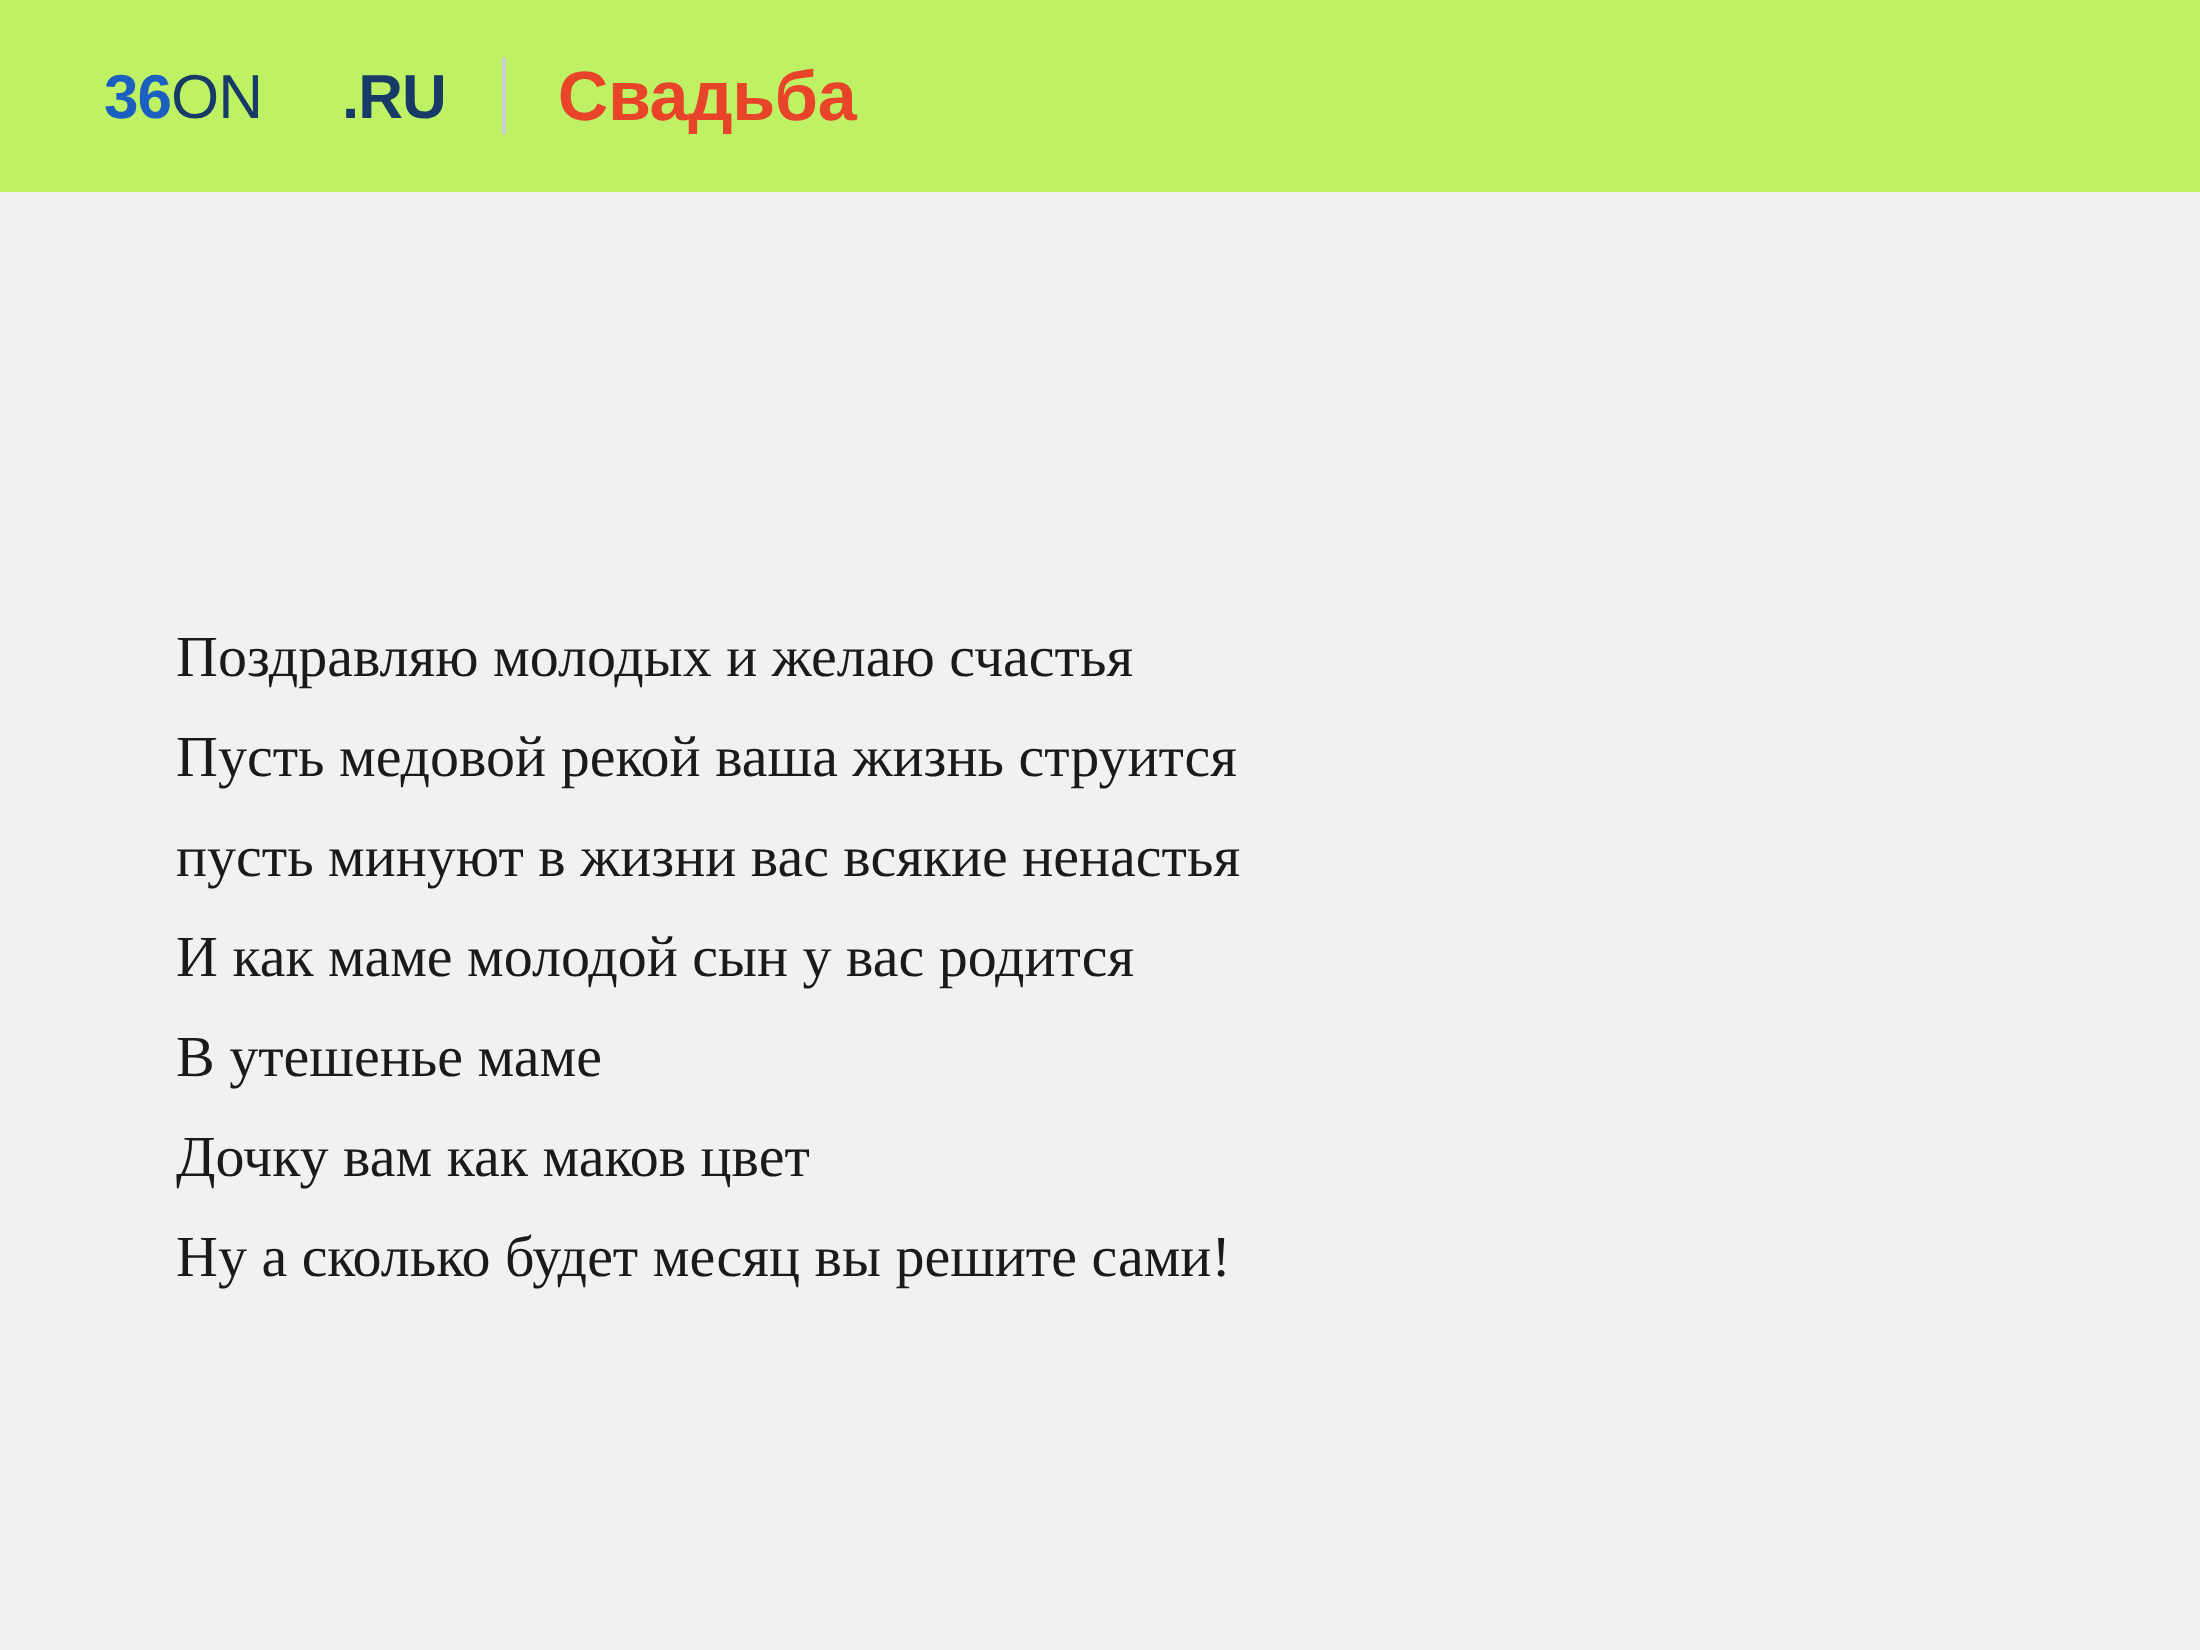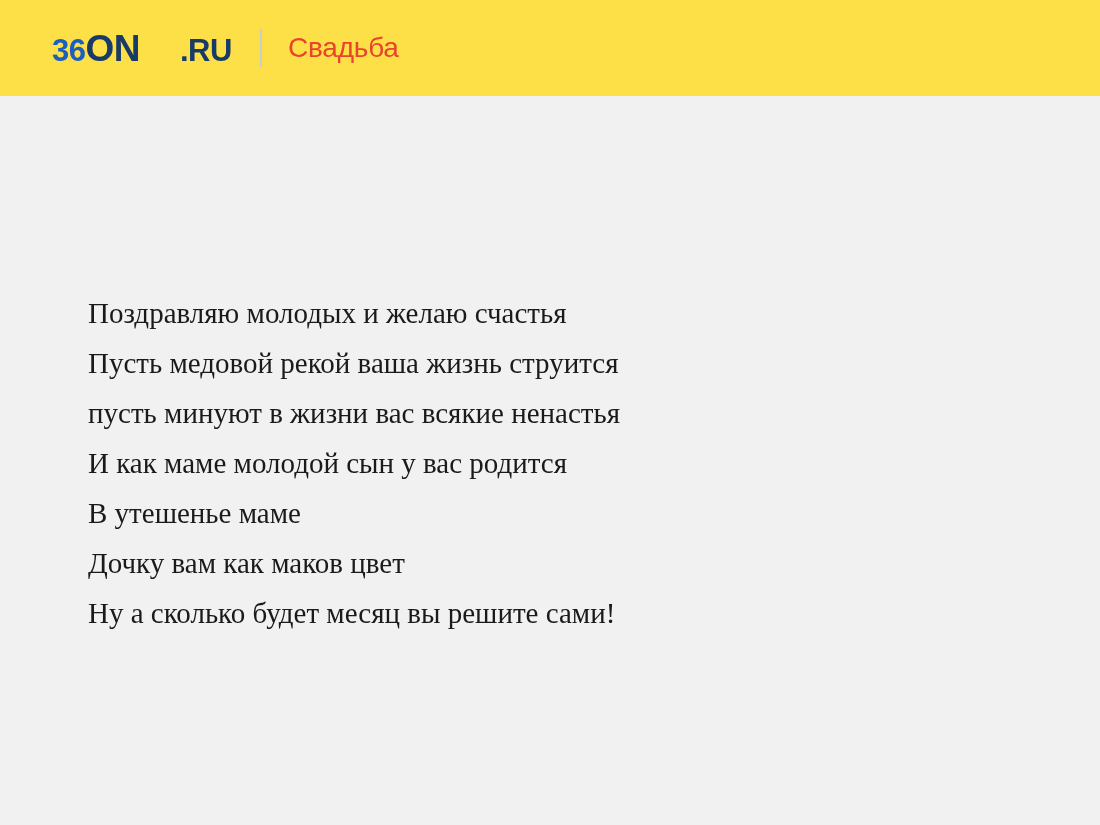--- a/index.html
+++ b/index.html
@@ -23,21 +23,21 @@
     box-sizing: border-box;
   }
 
   
   .header {
     position: absolute;
     top: 0;
     left: 0;
     width: 1100px;
     height: 96px;
-    background: #fde047;
+    background: #bef264;
     display: flex;
     align-items: center;
     box-sizing: border-box;
     padding-left: 52px;
   }
 
   .logo {
     display: flex;
     align-items: baseline;
     font-family: "Liberation Sans", sans-serif;
@@ -47,62 +47,62 @@
     line-height: 1;
     white-space: nowrap;
   }
   .logo .logo-36 {
     color: #1b5fc1;
     font-size: 31px;
     font-weight: bold;
   }
   .logo .logo-on {
     color: #173a66;
-    font-size: 37px;
-    font-weight: bold;
+    font-size: 31px;
+    font-weight: normal;
   }
   .logo .logo-ru {
     color: #173a66;
     font-size: 31px;
     font-weight: bold;
     padding-left: 40px;
   }
 
   .divider {
     width: 2px;
     height: 38px;
     background: #c9ccd1;
     margin: 0 26px 0 28px;
     align-self: center;
   }
 
   .section-title {
     color: #e8442a;
-    font-size: 28px;
-    font-weight: normal;
+    font-size: 35px;
+    font-weight: bold;
     letter-spacing: -0.2px;
     white-space: nowrap;
     line-height: 1;
   }
 
   
   .canvas {
     position: absolute;
     top: 96px;
     left: 0;
     width: 1100px;
     height: 729px;
     background: #f1f1f1;
     box-sizing: border-box;
   }
 
   .poem {
     position: absolute;
     left: 88px;
-    top: 192px;
+    top: 208px;
     width: 900px;
     font-family: "Liberation Serif", serif;
     color: #1a1a1a;
     font-size: 29px;
     line-height: 50px;
   }
   .poem-line {
     white-space: pre;
   }
 </style>

